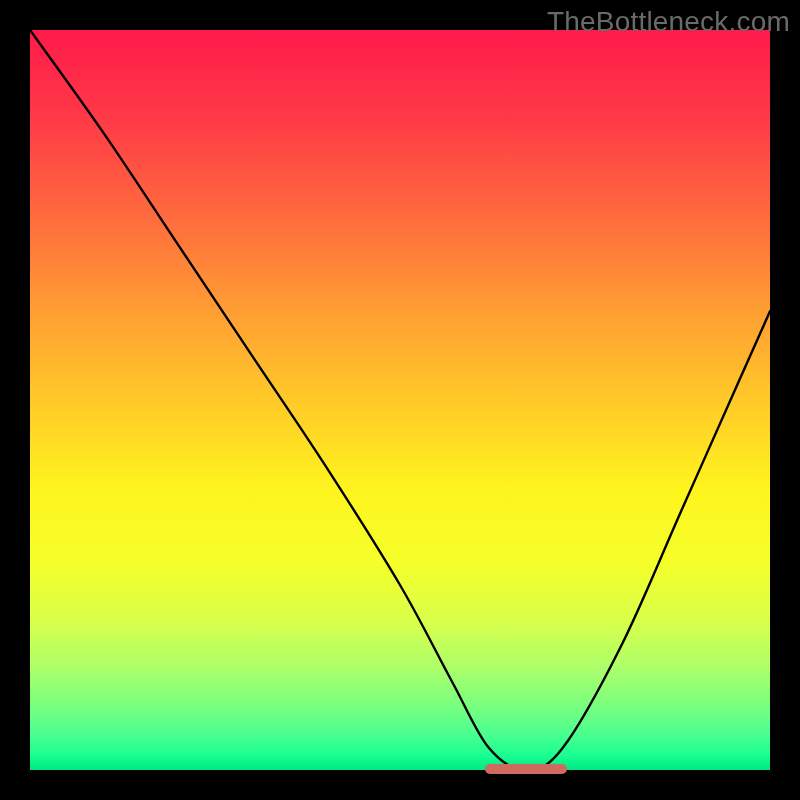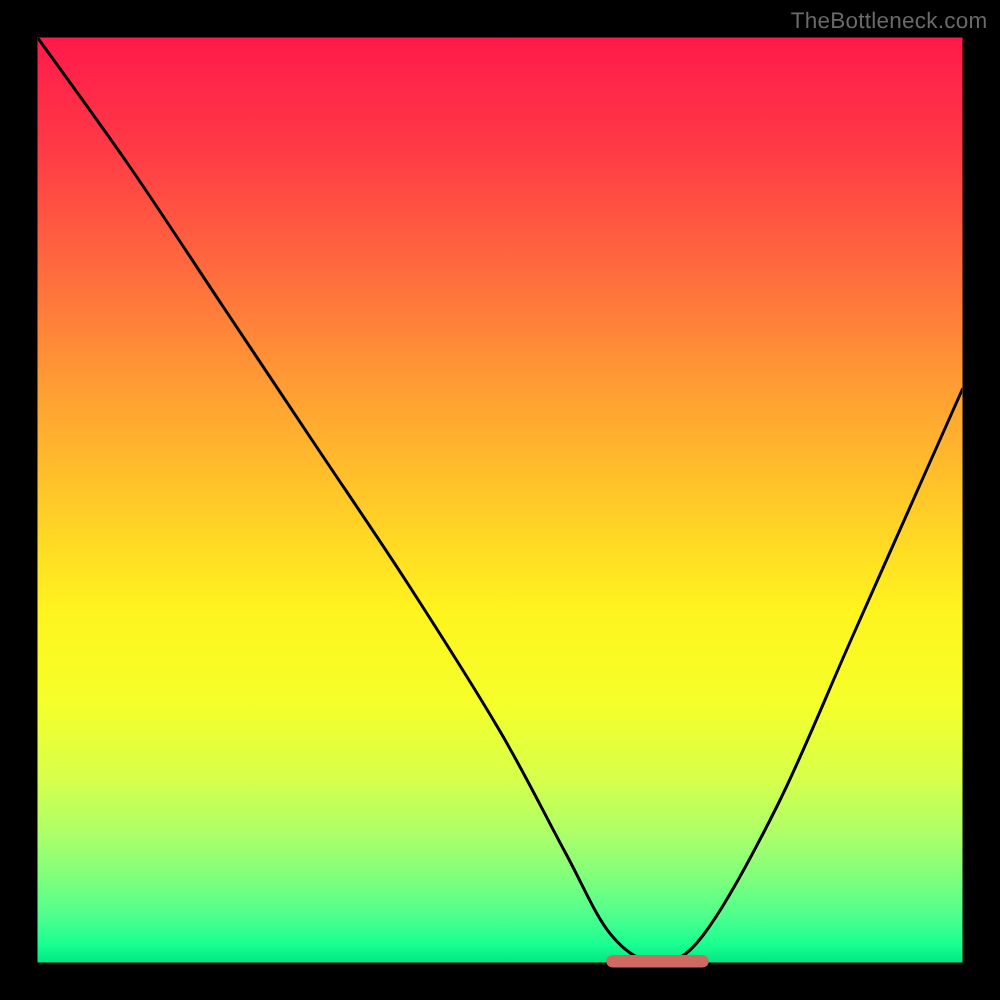--- a/index.html
+++ b/index.html
@@ -36,21 +36,21 @@
       #7dff7d 91%,
       #4dff8e 95%,
       #1aff91 98%,
       #00e884 100%);
   }
   .watermark {
     position: absolute;
     top: 6px;
     right: 10px;
     color: #6a6a6a;
-    font-size: 18px;
+    font-size: 28px;
     font-weight: 500;
     letter-spacing: 0.2px;
     user-select: none;
   }
   svg.curve {
     position: absolute;
     left: 0; top: 0;
     width: 100%; height: 100%;
   }
   .flat-marker {

